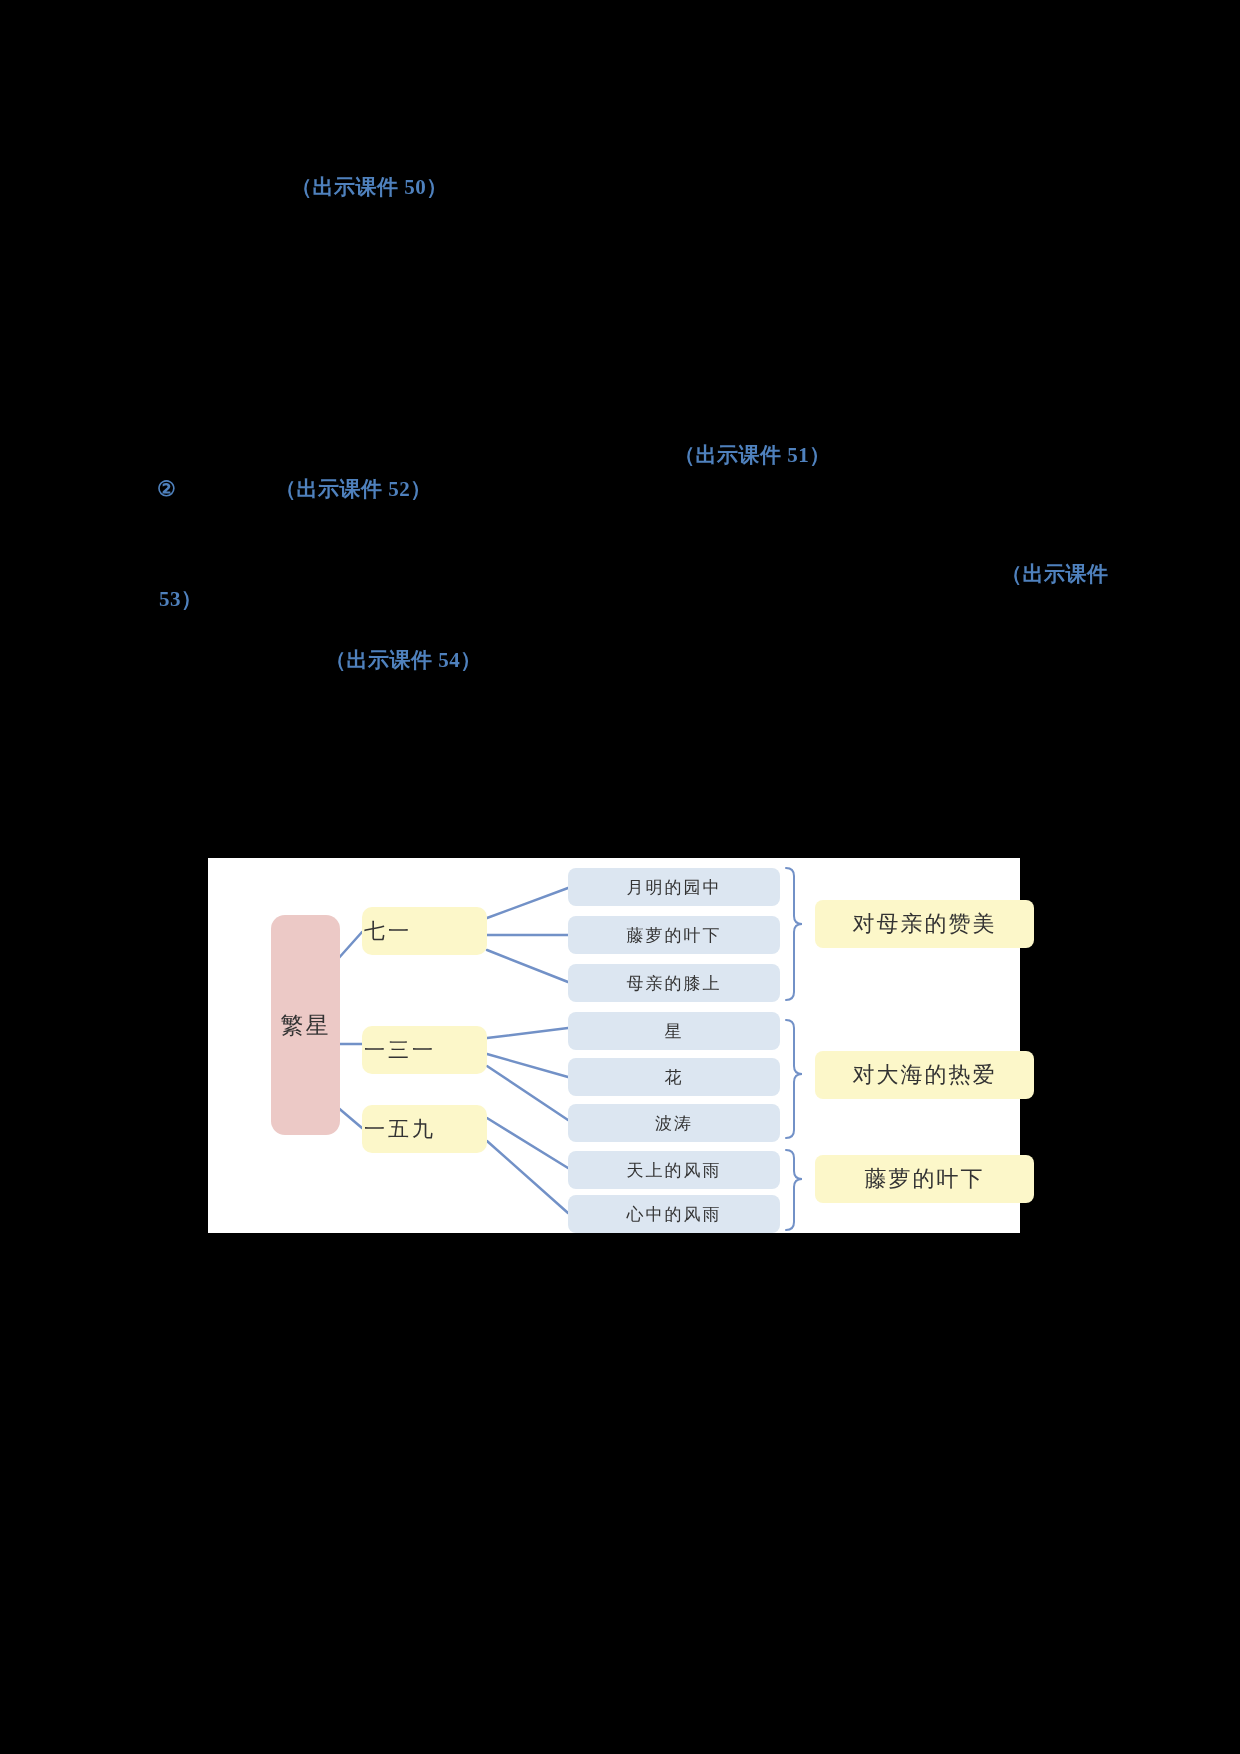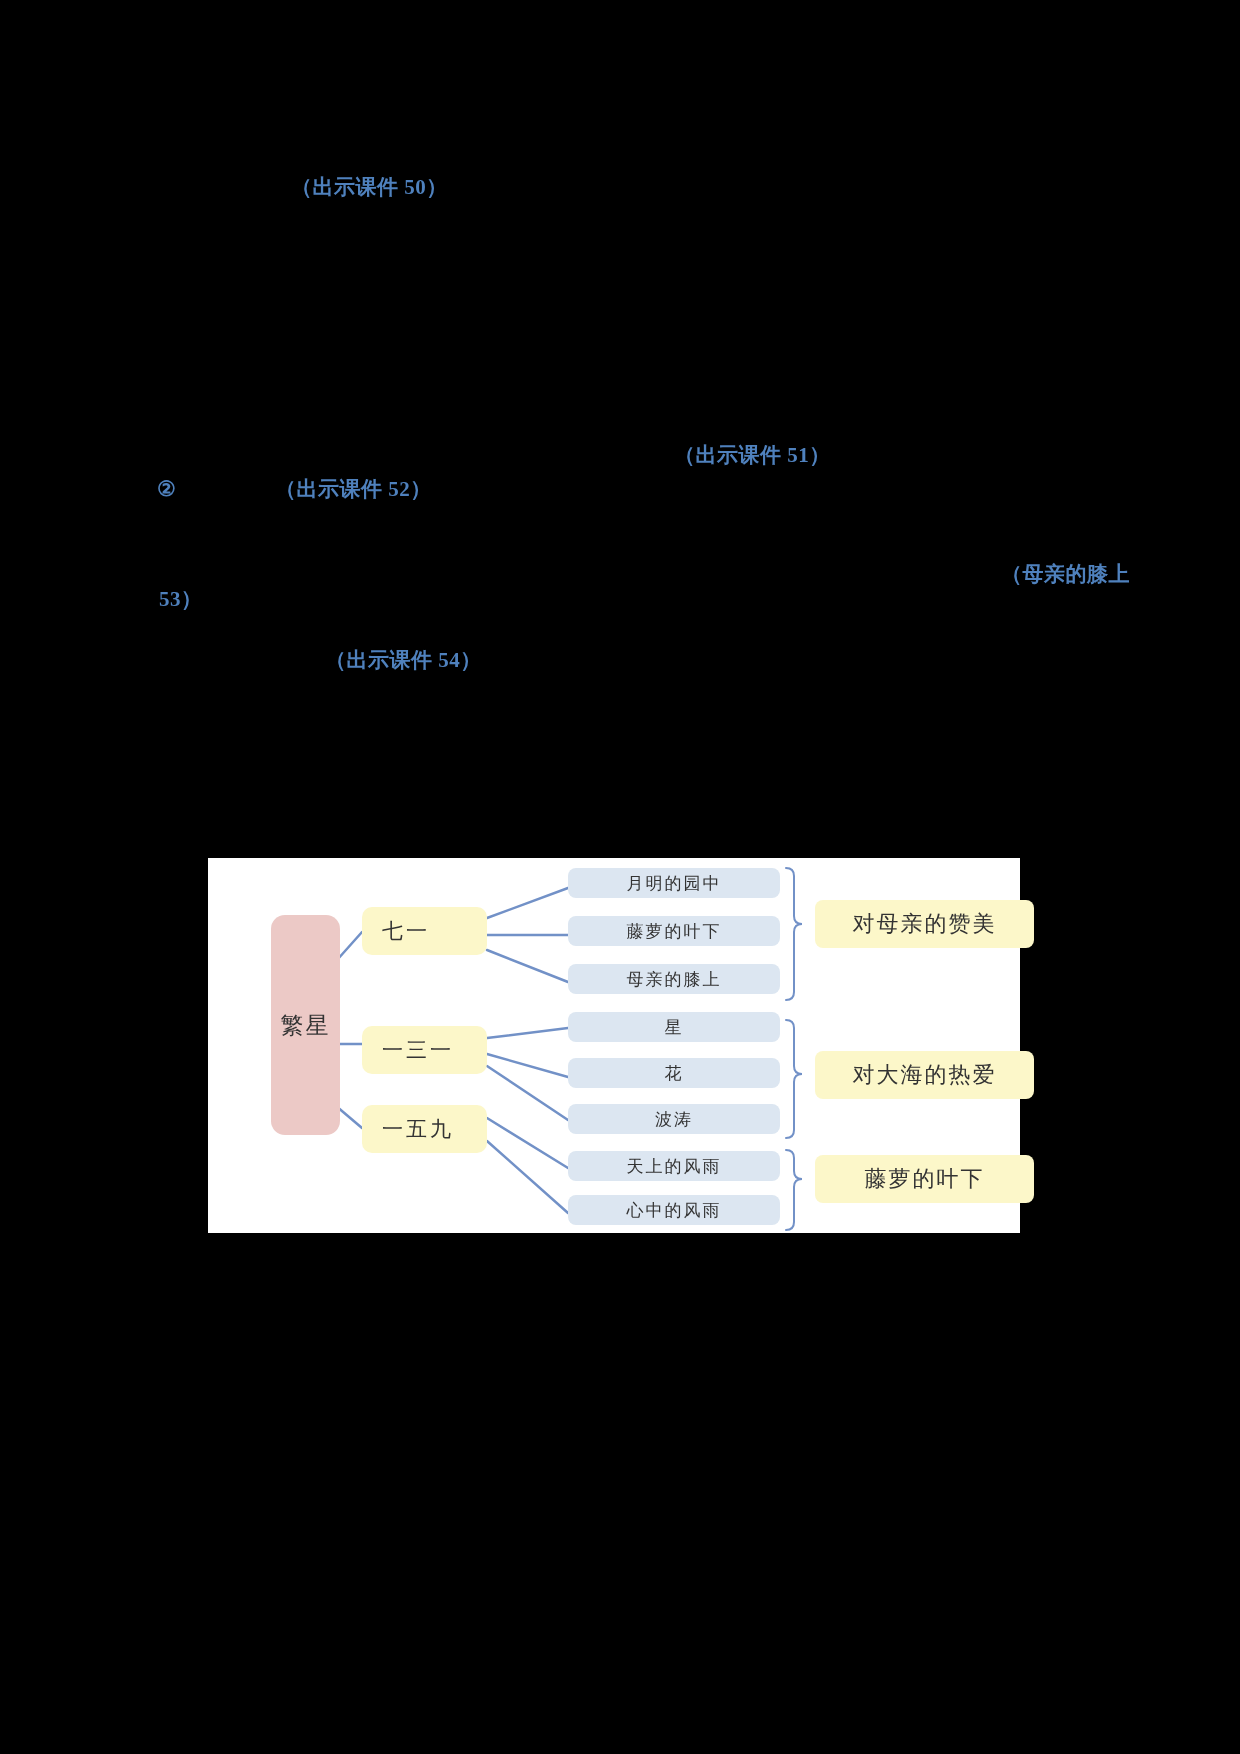--- a/index.html
+++ b/index.html
@@ -52,26 +52,26 @@
     background:var(--pink);
     border-radius:14px;
     display:flex;align-items:center;justify-content:center;
     font-size:23px;letter-spacing:2px;margin-left:44px;
   }
   .section-node{
     left:154px;width:125px;height:48px;
     background:var(--yellow);
     border-radius:10px;
     display:flex;align-items:center;
-    padding-left:20px;
+    padding-left:2px;
     font-size:21px;
     letter-spacing:3px;
   }
   .item-node{
-    left:360px;width:212px;height:30px;
+    left:360px;width:212px;height:38px;
     background:var(--itemblue);
     border-radius:8px;
     display:flex;align-items:center;justify-content:center;
     font-size:17px;
     letter-spacing:2px;
   }
   .theme-node{
     left:607px;width:219px;height:48px;
     background:var(--yellow);
     border-radius:8px;
@@ -84,21 +84,21 @@
 <body>
 
 <div class="page">
 
   <div class="black-block"></div>
 
   <div class="ann" style="left:291px;top:172px;">（出示课件 50）</div>
   <div class="ann" style="left:674px;top:429px;margin-top:11px;">（出示课件 51）</div>
   <div class="ann" style="left:157px;top:474px;">②</div>
   <div class="ann" style="left:275px;top:474px;">（出示课件 52）</div>
-  <div class="ann" style="left:1001px;top:559px;">（母亲的膝上</div>
+  <div class="ann" style="left:1001px;top:559px;">（出示课件</div>
   <div class="ann" style="left:159px;top:584px;">53）</div>
   <div class="ann" style="left:325px;top:645px;">（出示课件 54）</div>
 
   <div class="diagram">
 
     <svg width="812" height="375" viewBox="0 0 812 375">
       <g stroke="#7291c7" stroke-width="2.5" fill="none" stroke-linecap="round">
 
         <line x1="88" y1="148" x2="154" y2="74"></line>
         <line x1="88" y1="186" x2="154" y2="186"></line>

